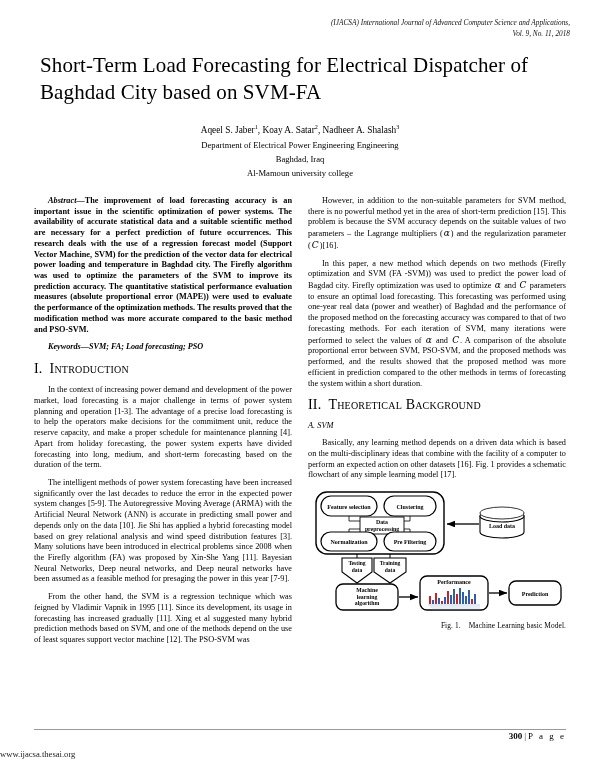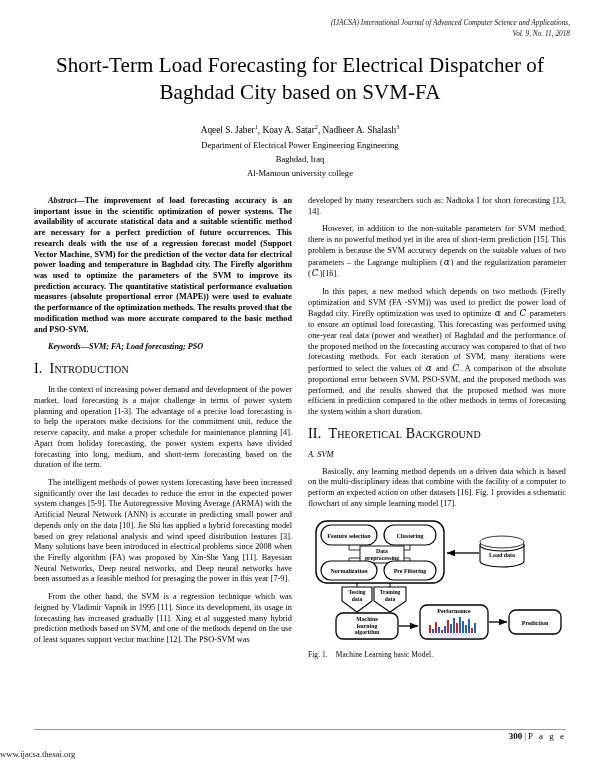--- a/index.html
+++ b/index.html
@@ -34,21 +34,21 @@
     color: #111;
   }
   .running-head div { white-space: nowrap; }
 
   
   .title-block {
     position: absolute;
     top: 52px;
     left: 40px;
     right: 40px;
-    text-align: center;
+    text-align: left;
   }
   .title {
     font-size: 21px;
     line-height: 1.28;
     font-weight: normal;
     margin: 0;
     letter-spacing: 0.1px;
   }
 
   
@@ -120,21 +120,21 @@
   .figure-wrap {
     margin-top: 4px;
     width: 258px;
   }
   .figure-canvas {
     width: 258px;
     height: 128px;
     display: block;
   }
   .fig-caption {
-    text-align: left;
+    text-align: right;
     font-size: 7.4px;
     margin-top: 5px;
     letter-spacing: 0.1px;
   }
   .fig-caption .lbl { margin-right: 8px; }
 
   
   .footer-rule {
     position: absolute;
     left: 34px;
@@ -196,21 +196,20 @@
     </div>
 
     <p>In the context of increasing power demand and development of the power market, load forecasting is a major challenge in terms of power system planning and operation [1-3]. The advantage of a precise load forecasting is to help the operators make decisions for the commitment unit, reduce the reserve capacity, and make a proper schedule for maintenance planning [4]. Apart from holiday forecasting, the power system experts have divided forecasting into long, medium, and short-term forecasting based on the duration of the term.</p>
     <p>The intelligent methods of power system forecasting have been increased significantly over the last decades to reduce the error in the expected power system changes [5-9]. The Autoregressive Moving Average (ARMA) with the Artificial Neural Network (ANN) is accurate in predicting small power and depends only on the data [10]. Jie Shi has applied a hybrid forecasting model based on grey relational analysis and wind speed distribution features [3]. Many solutions have been introduced in electrical problems since 2008 when the Firefly algorithm (FA) was proposed by Xin-She Yang [11]. Bayesian Neural Networks, Deep neural networks, and Deep neural networks have been assumed as a feasible method for presaging the power in this year [7-9].</p>
     <p>From the other hand, the SVM is a regression technique which was feigned by Vladimir Vapnik in 1995 [11]. Since its development, its usage in forecasting has increased gradually [11]. Xing et al suggested many hybrid prediction methods based on SVM, and one of the methods depend on the use of least squares support vector machine [12]. The PSO-SVM was</p>
 
   </div>
 
   <div class="col col-right">
 
-    <p class="noindent">developed by many researchers such as: Nadtoka I for short forecasting [13, 14].</p>
 
     <p><span>However, in addition to the non-suitable parameters for SVM method, there is no powerful method yet in the area of short-term prediction [15]. This problem is because the SVM accuracy depends on the suitable values of two parameters – the Lagrange multipliers (</span><span class="sym">α</span><span>) and the regularization parameter (</span><span class="sym">C</span><span>)[16].</span></p>
 
     <p><span>In this paper, a new method which depends on two methods (Firefly optimization and SVM (FA -SVM)) was used to predict the power load of Bagdad city. Firefly optimization was used to optimize</span> <span class="sym">α</span> <span>and</span> <span class="sym">C</span> <span>parameters to ensure an optimal load forecasting. This forecasting was performed using one-year real data (power and weather) of Baghdad and the performance of the proposed method on the forecasting accuracy was compared to that of two forecasting methods. For each iteration of SVM, many iterations were performed to select the values of</span> <span class="sym">α</span> <span>and</span> <span class="sym">C</span><span>. A comparison of the absolute proportional error between SVM, PSO-SVM, and the proposed methods was performed, and the results showed that the proposed method was more efficient in prediction compared to the other methods in terms of forecasting the system within a short duration.</span></p>
 
     <div class="section-head">
       <span class="numeral">II.</span><span>Theoretical Background</span>
     </div>
 
     <div class="subsection-head">A.  SVM</div>

